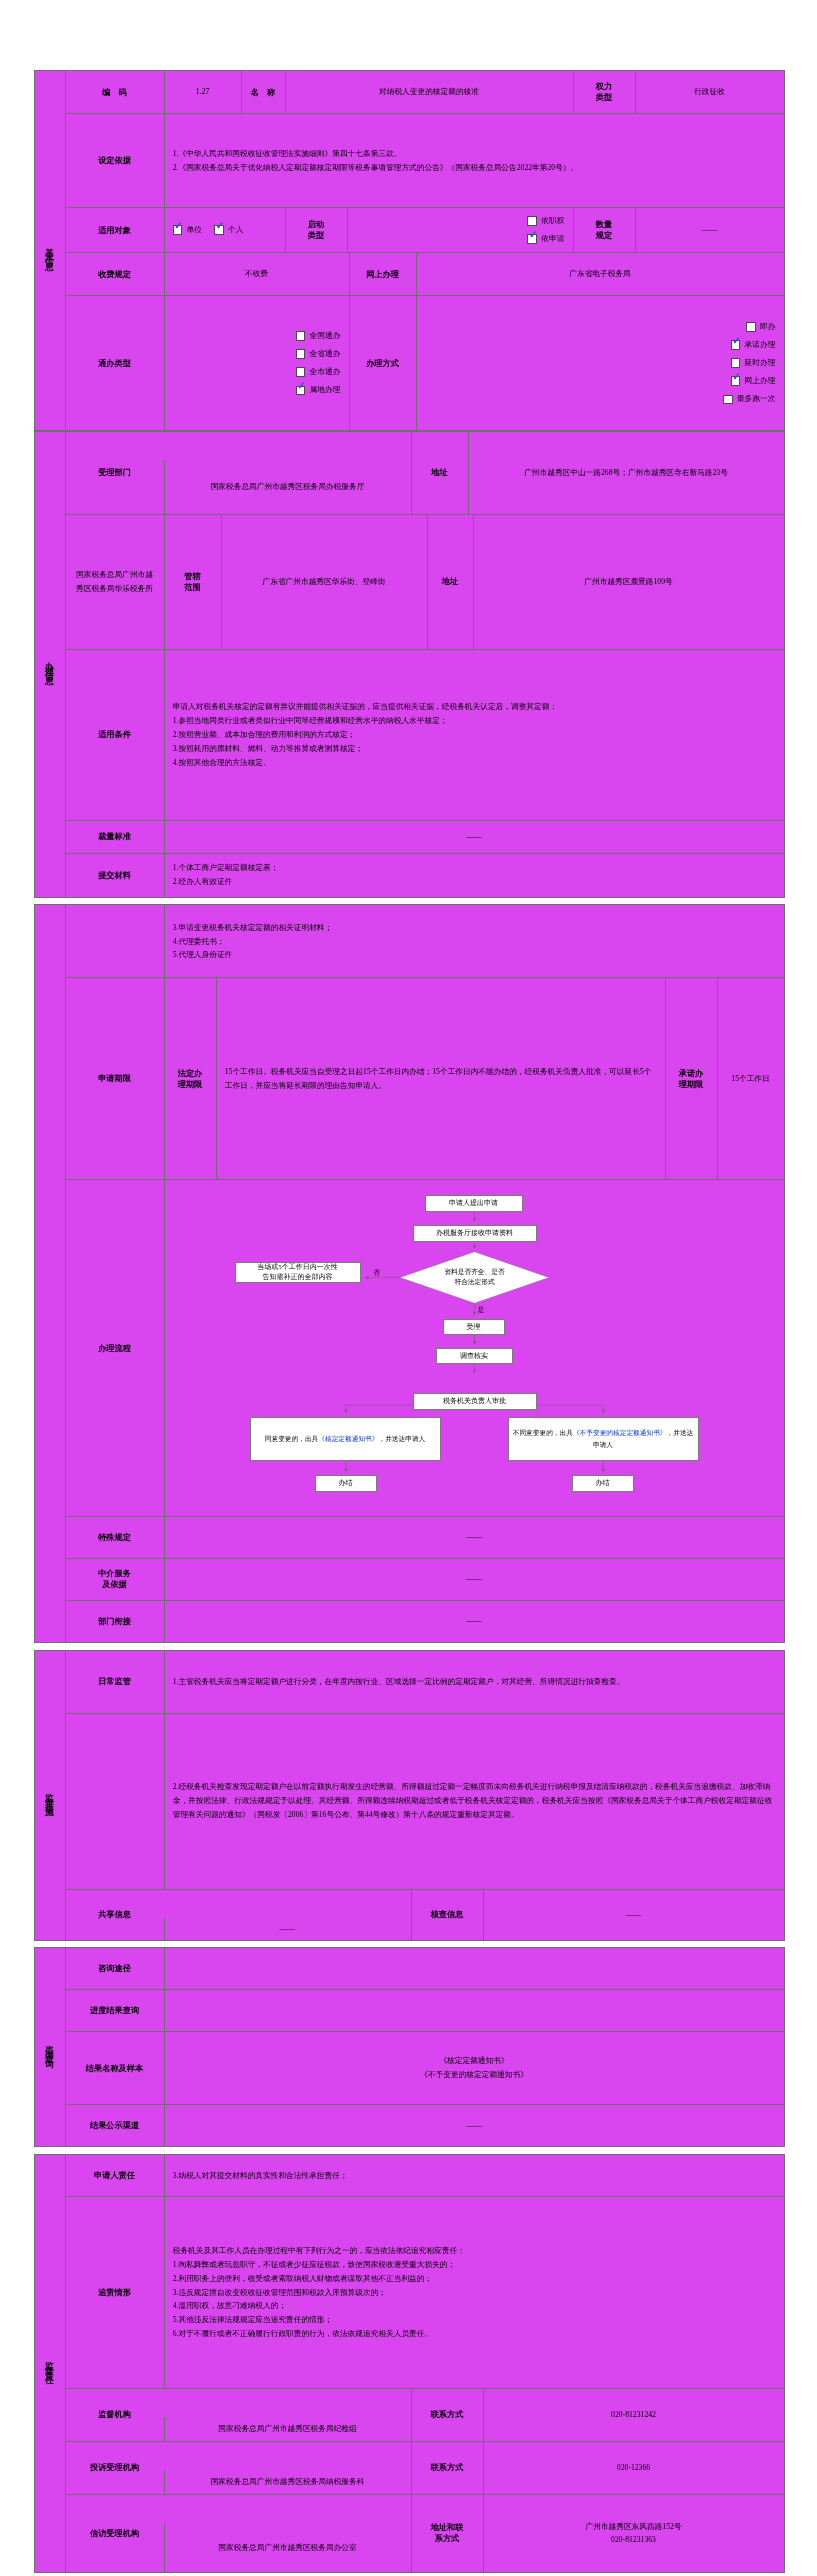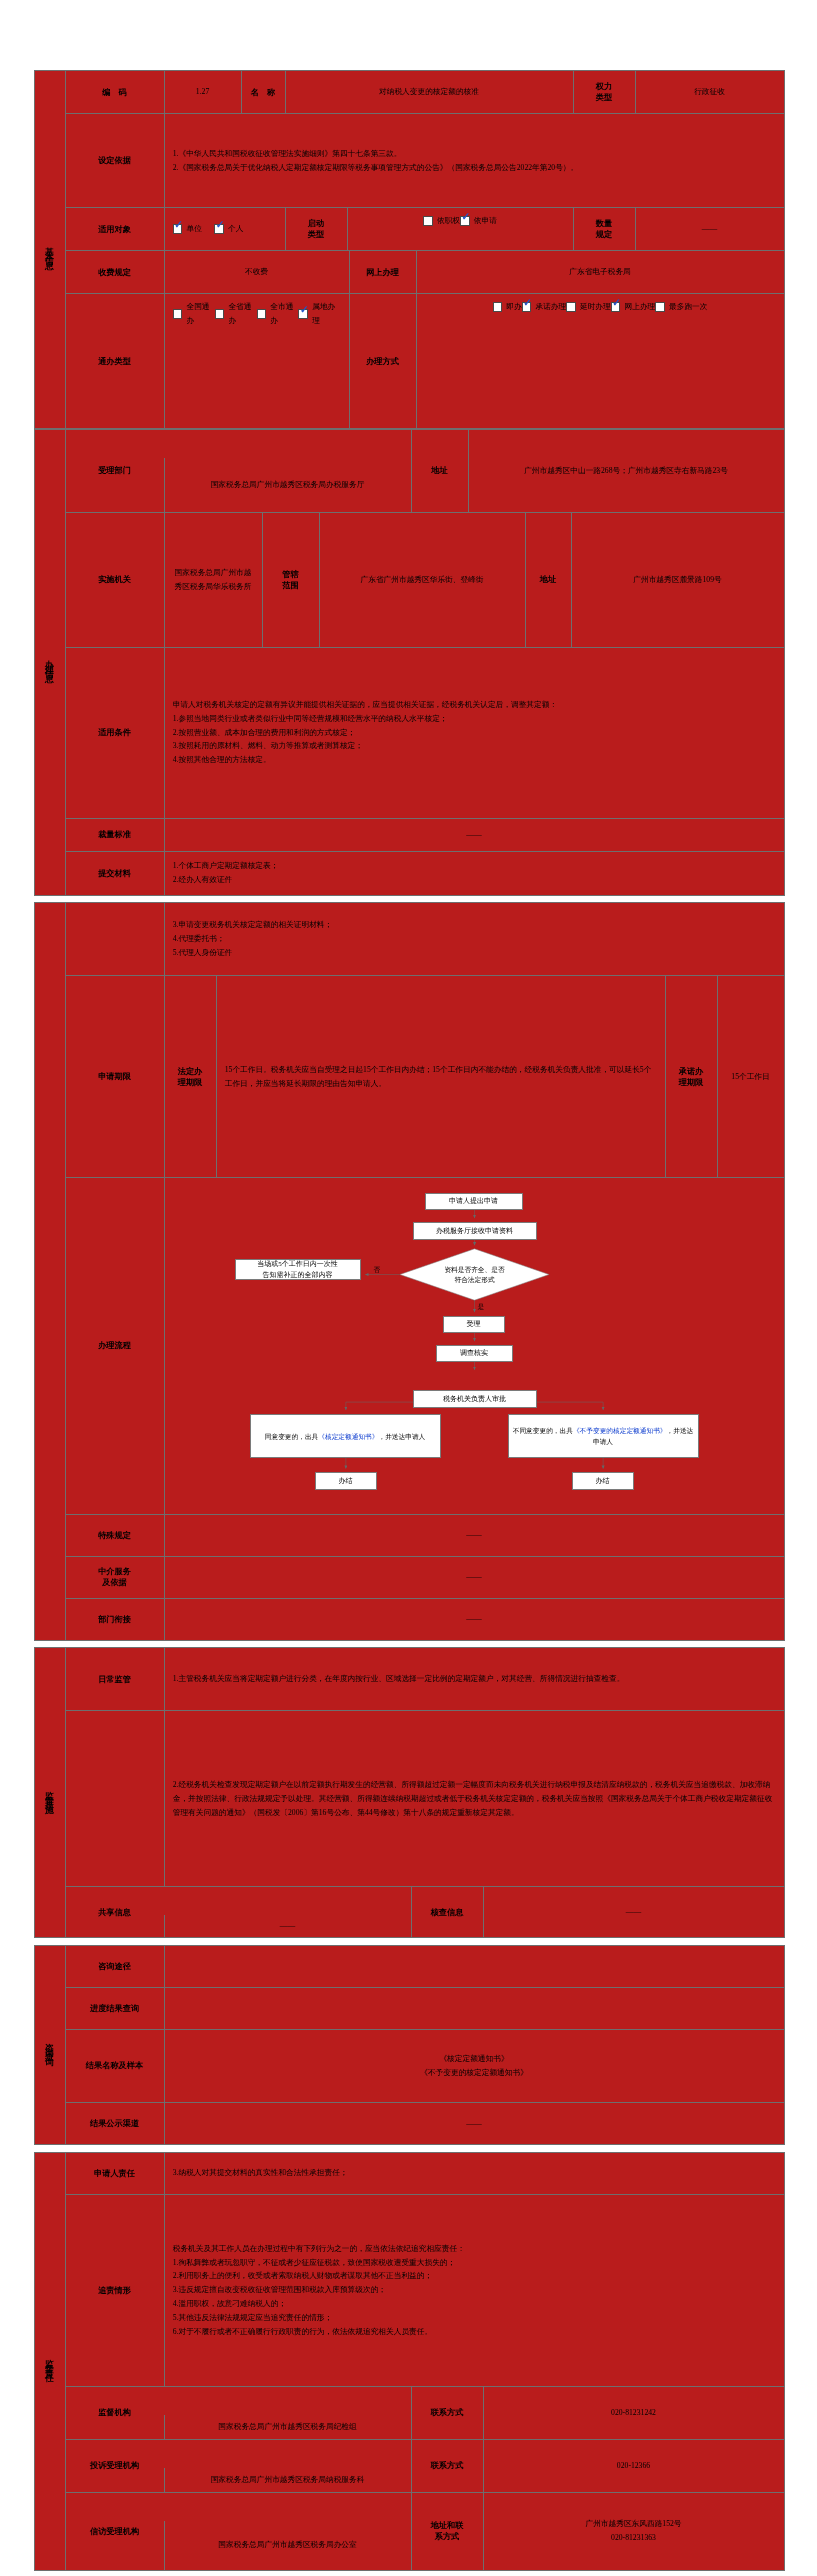--- a/index.html
+++ b/index.html
@@ -1,21 +1,21 @@
 <!DOCTYPE html>
 <html style="font-size:8.2px"><head>
 <meta charset="utf-8">
 <style>
   html,body{margin:0;padding:0;}
   body{
     width:818px;min-height:3483px;background:#ffffff;color:#000;
     font-family:"Liberation Serif","DejaVu Serif",serif;
   }
   .wrap{width:751px;margin:0 auto;padding-top:70px;padding-bottom:31px;box-sizing:border-box;}
-  .block{display:flex;border:0.5px solid #6e6e6e;background:#b91c1c;}
+  .block{display:flex;border:0.5px solid #6e6e6e;background:#d946ef;}
   .gap{margin-top:6.7px;}
   .joined{margin-top:-0.5px;}
   .seccol{flex:0 0 30px;width:30px;border-right:0.5px solid #6e6e6e;display:flex;align-items:center;justify-content:center;}
   .seclab{writing-mode:vertical-rl;text-orientation:upright;font-weight:bold;font-size:8.8px;letter-spacing:4.6px;line-height:1;}
   .rows{flex:1 1 auto;display:flex;flex-direction:column;min-width:0;}
   .row{display:flex;border-top:0.5px solid #6e6e6e;align-items:stretch;}
   .rows .row:first-child{border-top:none;}
   .subcol{flex:1 1 auto;display:flex;flex-direction:column;min-width:0;}
   .subcol .srow{display:flex;border-top:0.5px solid #6e6e6e;}
   .subcol .srow:first-child{border-top:none;}
@@ -45,21 +45,21 @@
   .w360{flex:0 0 185px;width:185px;}
   .w400{flex:0 0 206px;width:206px;}
   .w480{flex:0 0 247px;width:247px;margin-top:28px;}
   .rh62{min-height:32px;}.rh80{min-height:41px;}
   .rh82{min-height:42px;}.rh84{min-height:43px;}.rh100{min-height:52px;}.rh120{min-height:62px;}
   .rh140{min-height:72px;}.rh150{min-height:77px;}.rh160{min-height:82px;}.rh180{min-height:93px;}.rh260{min-height:134px;}.rh330{min-height:170px;}.rh340{min-height:175px;}
   .rh370{min-height:191px;}.rh390{min-height:201px;}
   
   .optrow,.optcol{display:flex;}
   .optrow{flex-direction:row;flex-wrap:wrap;align-items:center;}
-  .optcol{flex-direction:row;justify-content:center;align-items:flex-start;}
+  .optcol{flex-direction:column;justify-content:center;align-items:flex-end;}
   .opt{display:inline-flex;align-items:center;margin-right:12.4px;}
   .optcol .opt{margin:2.1px 0;}
   .cb{width:7.7px;height:7.7px;border:0.5px solid #4a4a4a;position:relative;margin-right:4.1px;flex:0 0 7.7px;background:#fff;}
   .mk{position:absolute;left:0.5px;top:-5.2px;font-style:normal;color:#2456c9;font-size:10.3px;font-weight:bold;line-height:1;}
   .optlab{font-size:7.7px;}
   
   .flowcell{flex:1 1 auto;padding:8.2px 0;display:flex;justify-content:center;}
   .flowwrap{position:relative;width:567px;height:319px;}
   .fsvg{position:absolute;left:0;top:0;}
   .fnode{position:absolute;border:0.5px solid #7a7a7a;background:#fff;display:flex;align-items:center;justify-content:center;
@@ -206,21 +206,20 @@
       <span class="seclab">办理信息</span>
     </div>
     <div class="rows">
       <div class="row rh160">
         <div class="lbl">受理部门</div>
         <div class="cell c w480">国家税务总局广州市越秀区税务局办税服务厅</div>
         <div class="lbl2 w110">地址</div>
         <div class="cell c grow">广州市越秀区中山一路268号；广州市越秀区寺右新马路23号</div>
       </div>
       <div class="row rh260">
-        <div class="lbl">实施机关</div>
         <div class="cell c w190">国家税务总局广州市越秀区税务局华乐税务所</div>
         <div class="lbl2 w110">管辖
 范围</div>
         <div class="cell c w400">广东省广州市越秀区华乐街、登峰街</div>
         <div class="lbl2 w90">地址</div>
         <div class="cell c grow">广州市越秀区麓景路109号</div>
       </div>
       <div class="row rh330">
         <div class="lbl">适用条件</div>
         <div class="cell l grow pre">申请人对税务机关核定的定额有异议并能提供相关证据的，应当提供相关证据，经税务机关认定后，调整其定额：

